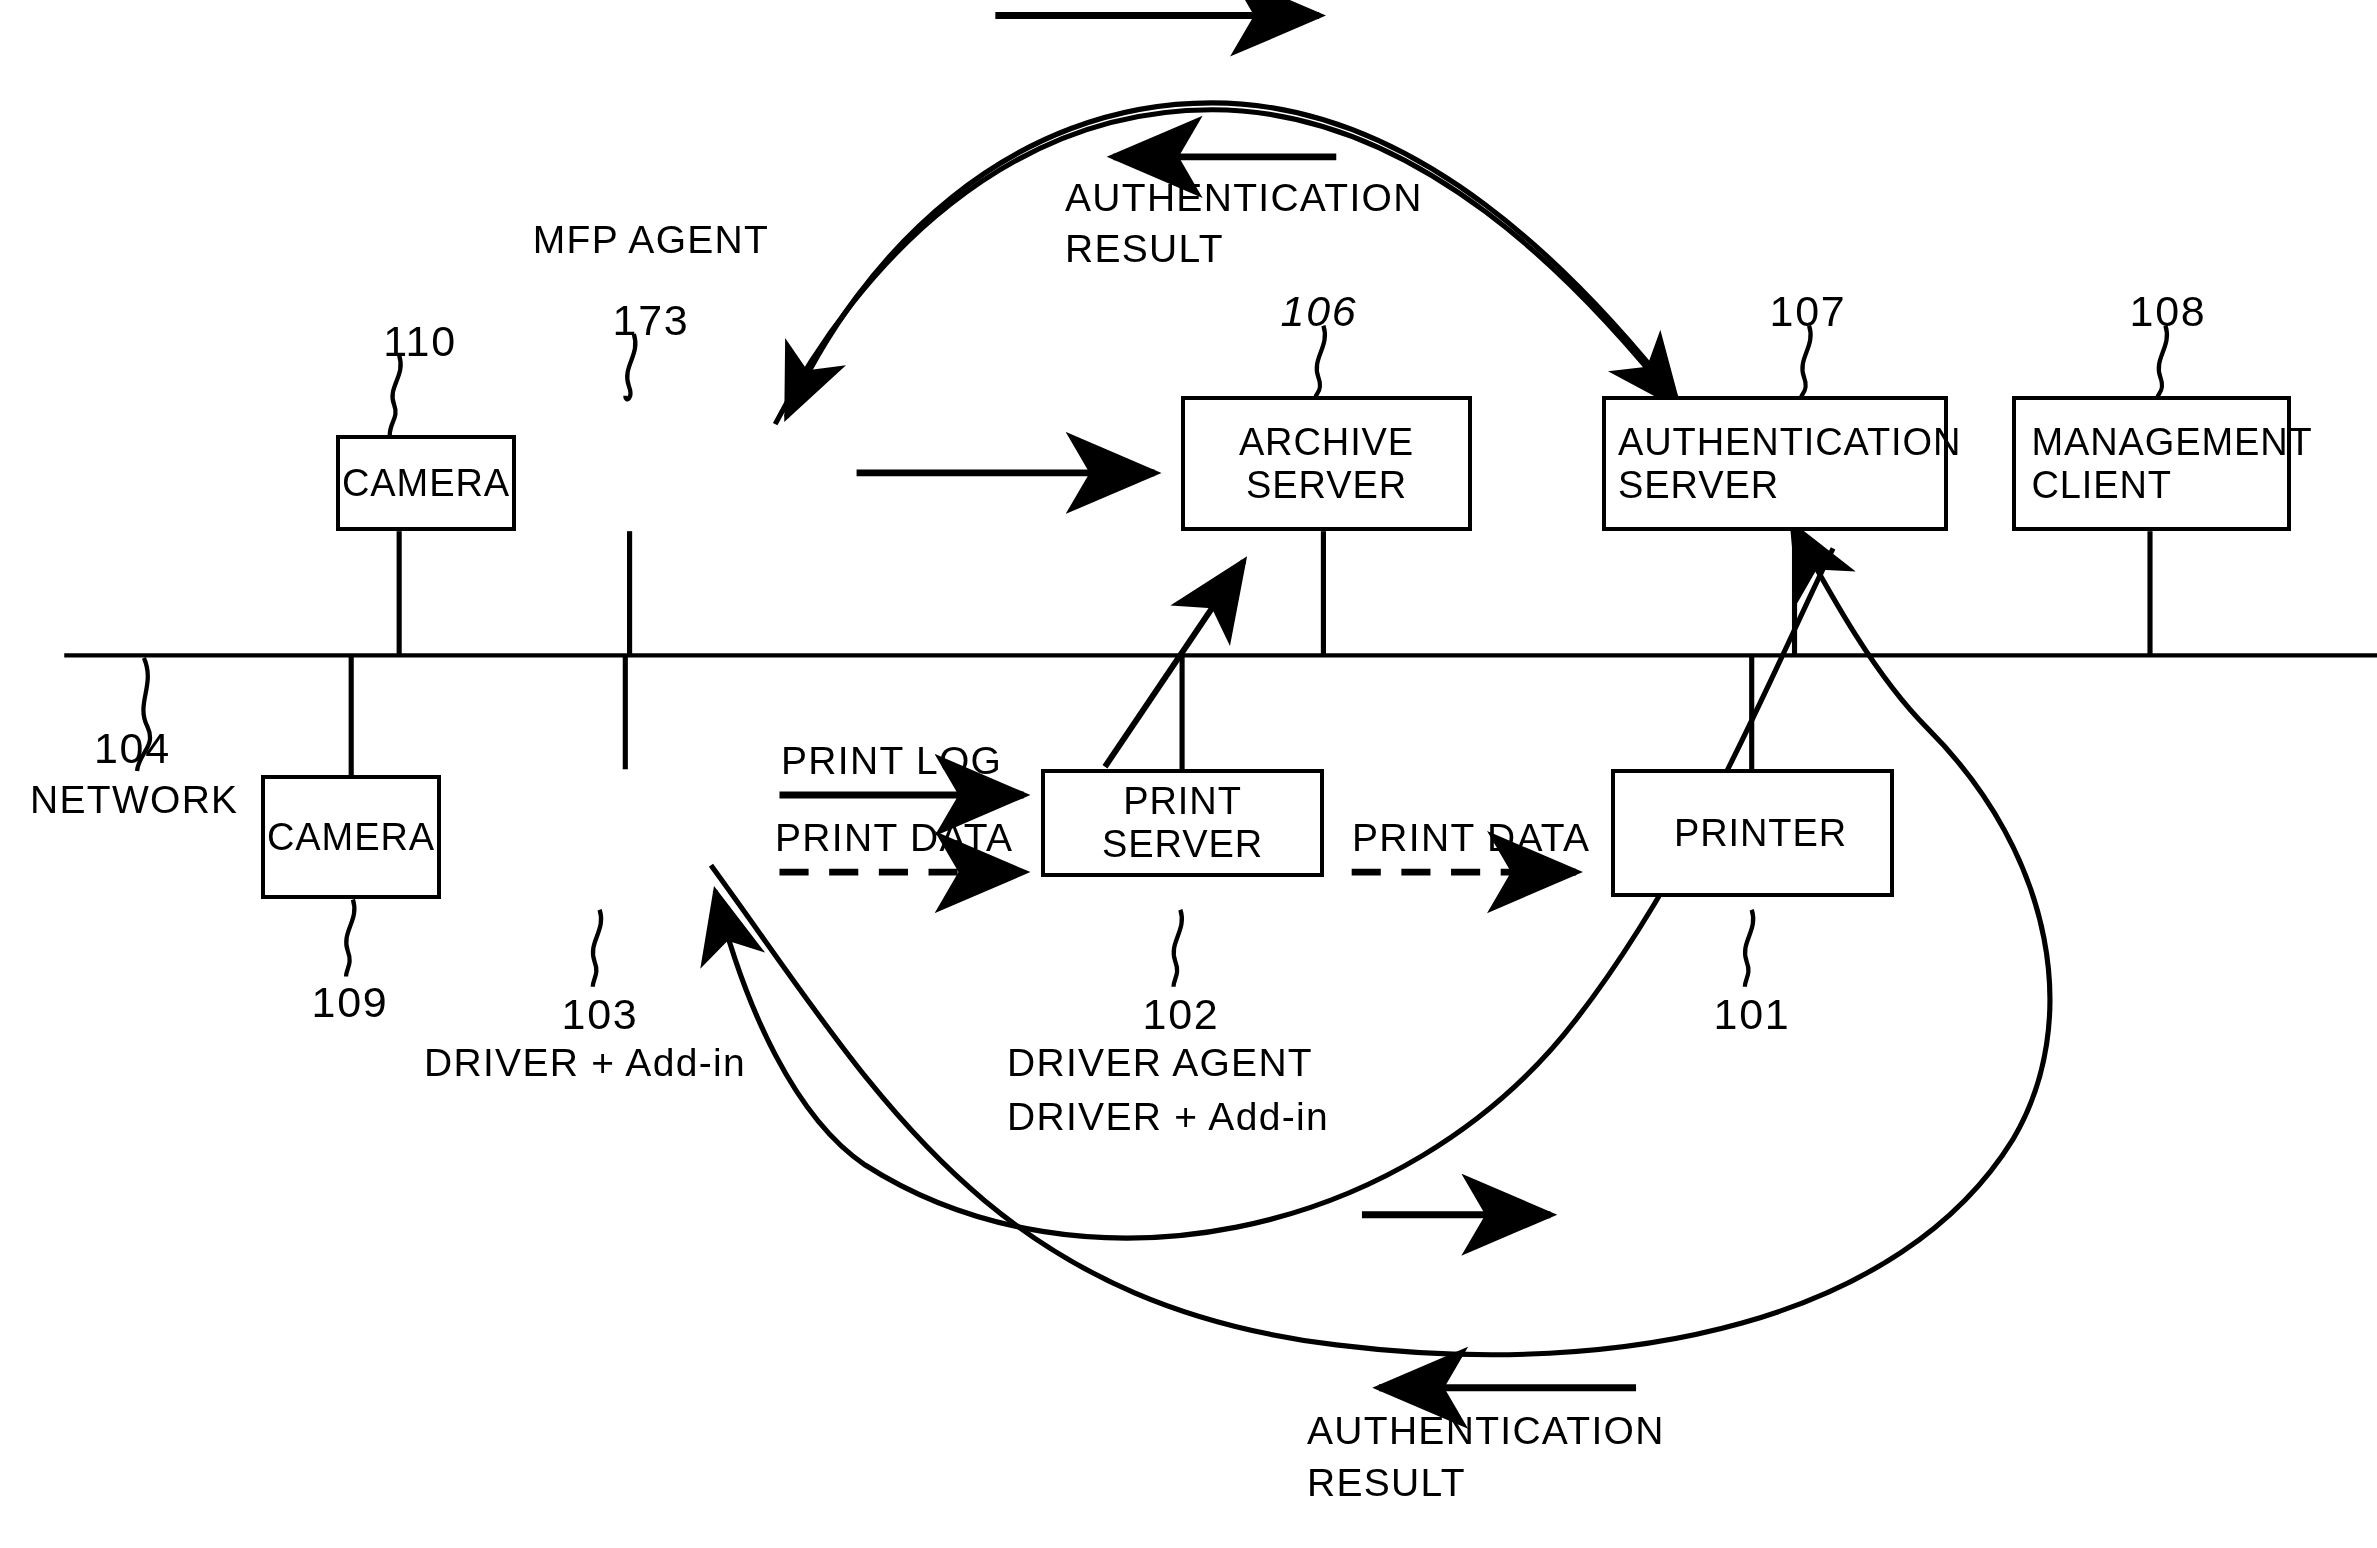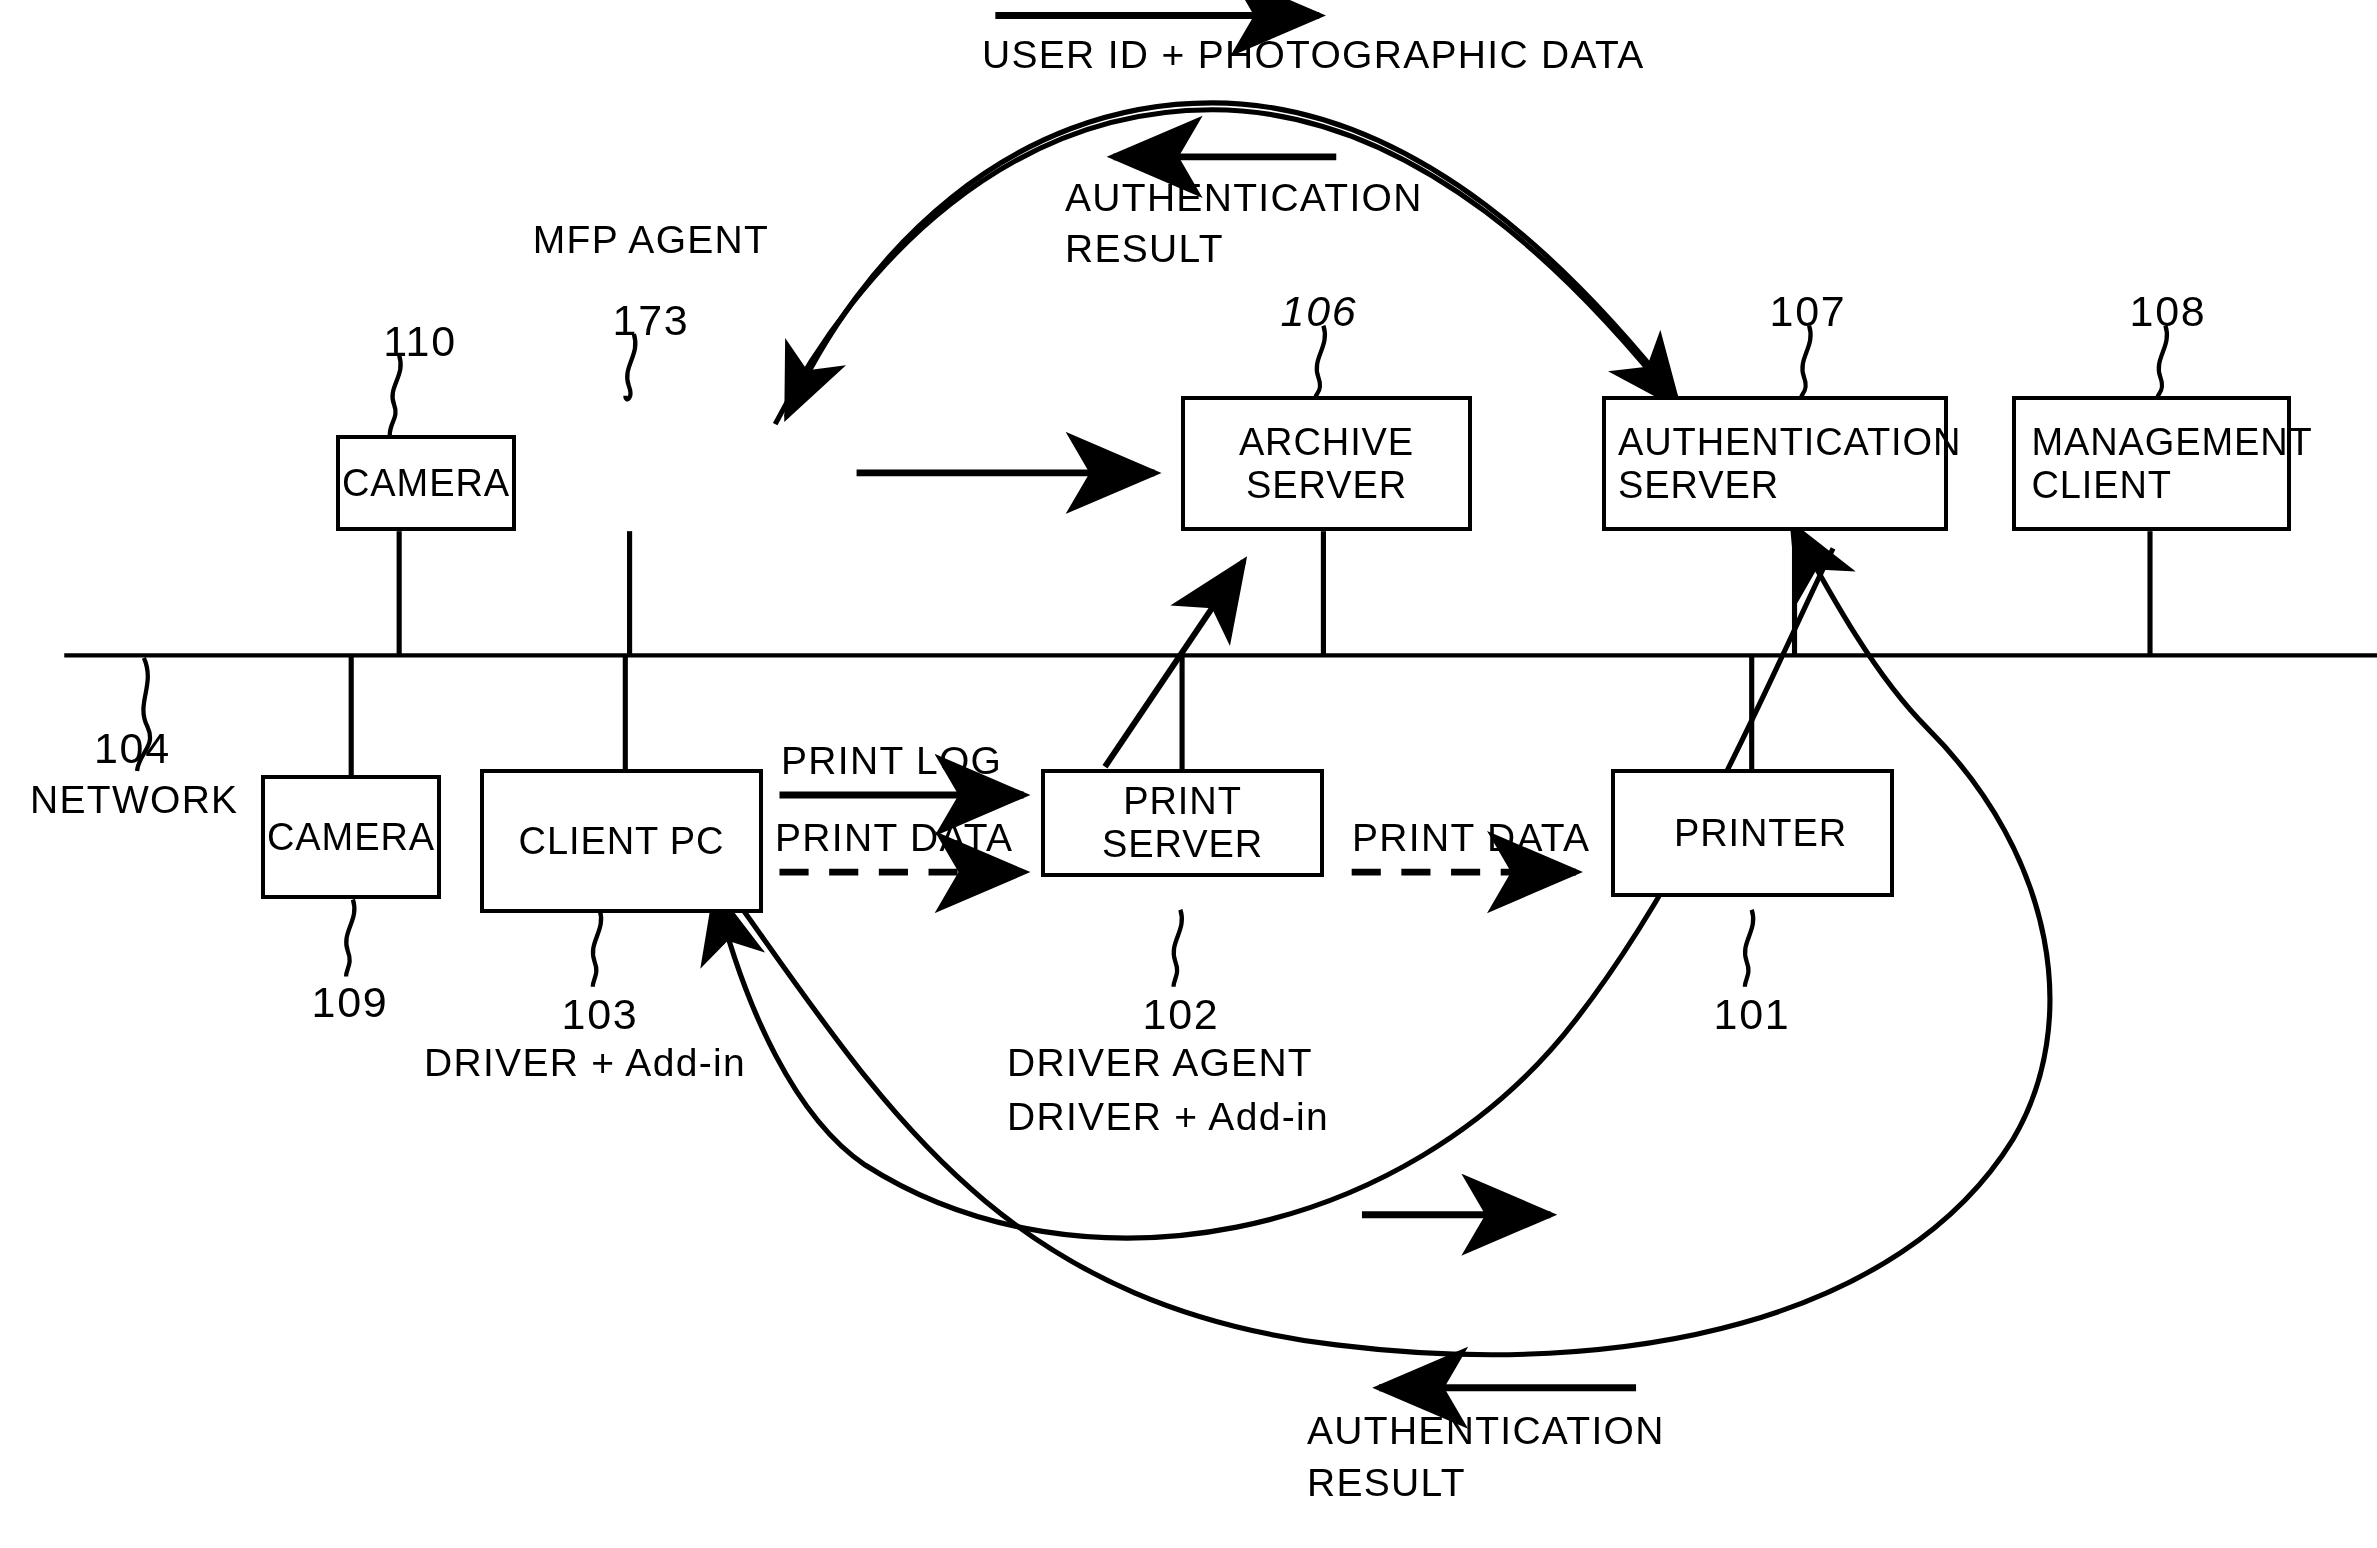--- a/index.html
+++ b/index.html
@@ -129,23 +129,20 @@
 
   <div class="node" style="left:2012px;top:396px;width:279px;height:135px;align-items:flex-start;padding-left:15.4px;">
     <span class="ln">MANAGEMENT</span>
     <span class="ln">CLIENT</span>
   </div>
 
   <div class="node" style="left:261px;top:775px;width:180px;height:124px;">
     <span class="ln">CAMERA</span>
   </div>
 
-  <div class="node" style="left:480px;top:769px;width:283px;height:144px;">
-    <span class="ln">CLIENT PC</span>
-  </div>
 
   <div class="node" style="left:1041px;top:769px;width:283px;height:108px;">
     <span class="ln">PRINT</span>
     <span class="ln">SERVER</span>
   </div>
 
   <div class="node" style="left:1611px;top:769px;width:283px;height:128px;padding-left:16px;">
     <span class="ln">PRINTER</span>
   </div>
 
@@ -172,21 +169,20 @@
   <div class="lbl" style="left:30px;top:778px;">NETWORK</div>
 
   <div class="lbl ctr" style="left:651px;top:218px;">MFP AGENT</div>
 
   <div class="lbl" style="left:424px;top:1041px;">DRIVER + Add-in</div>
 
   <div class="lbl" style="left:1007px;top:1041px;">DRIVER AGENT</div>
 
   <div class="lbl" style="left:1007px;top:1095px;">DRIVER + Add-in</div>
 
-  <div class="lbl" style="left:982px;top:33px;">USER ID + PHOTOGRAPHIC DATA</div>
 
   <div class="lbl" style="left:1065px;top:176px;">AUTHENTICATION</div>
 
   <div class="lbl" style="left:1065px;top:227px;">RESULT</div>
 
 
   <div class="lbl" style="left:781px;top:739px;">PRINT LOG</div>
 
   <div class="lbl" style="left:775px;top:816px;">PRINT DATA</div>
 

